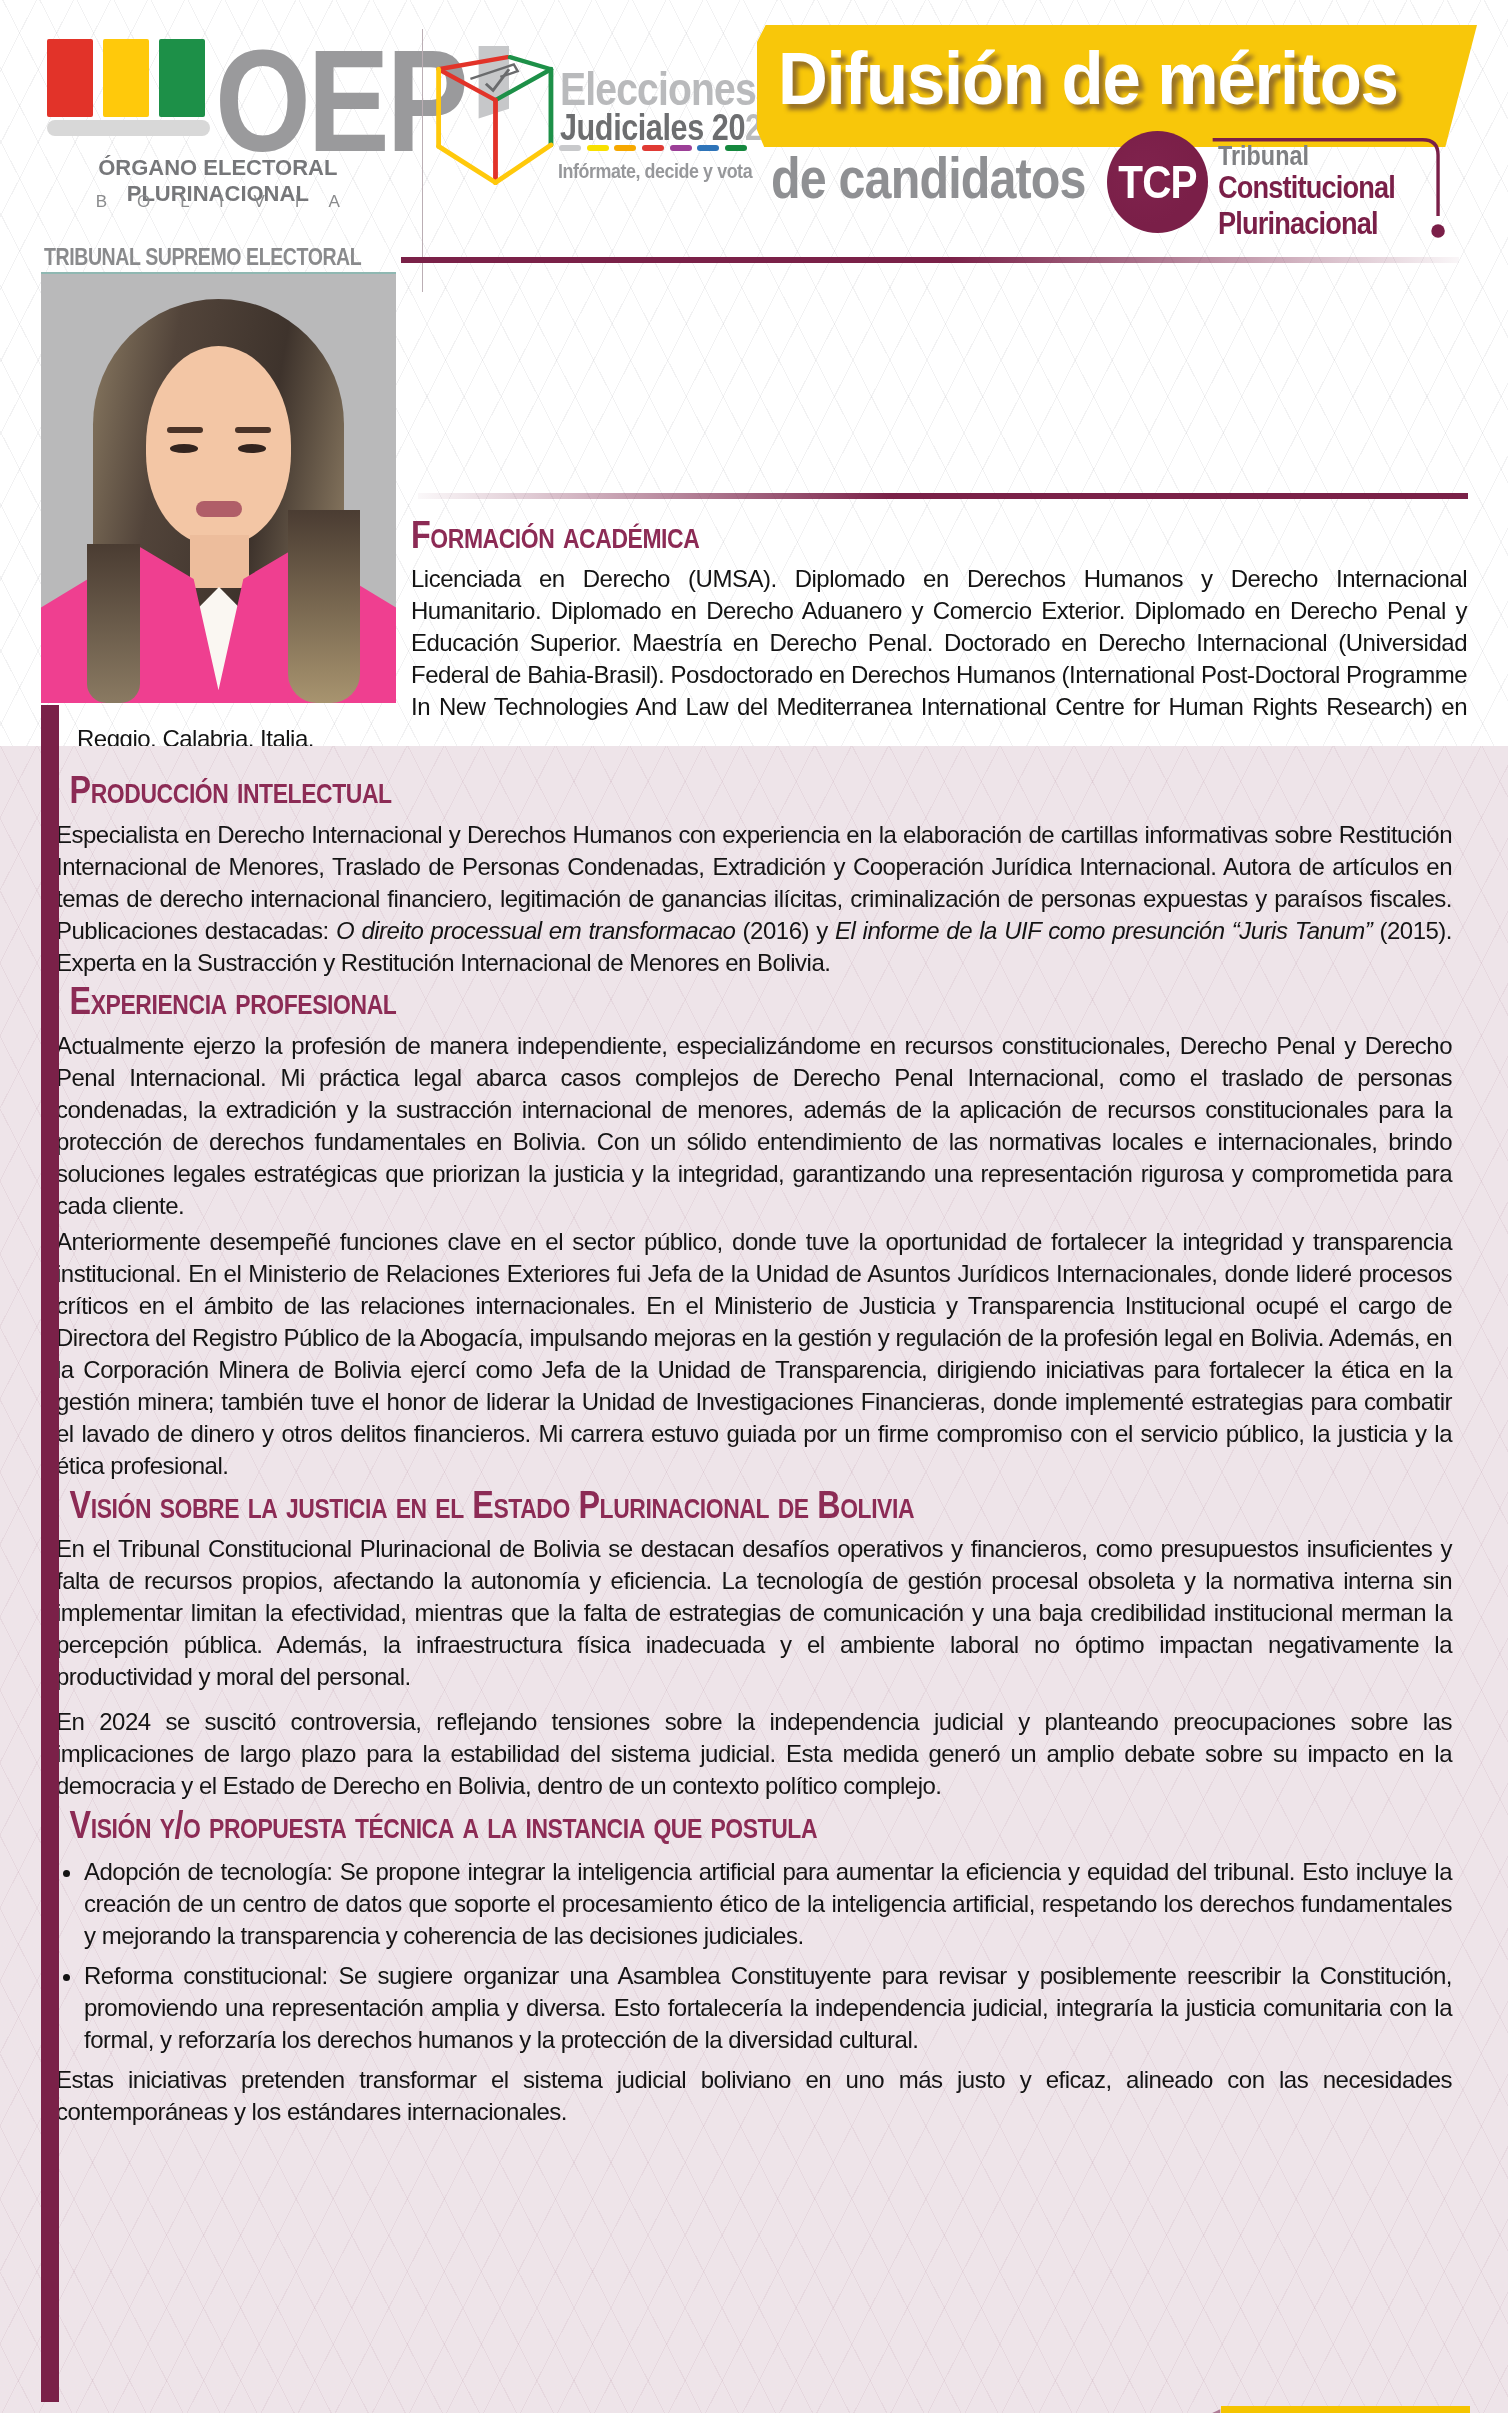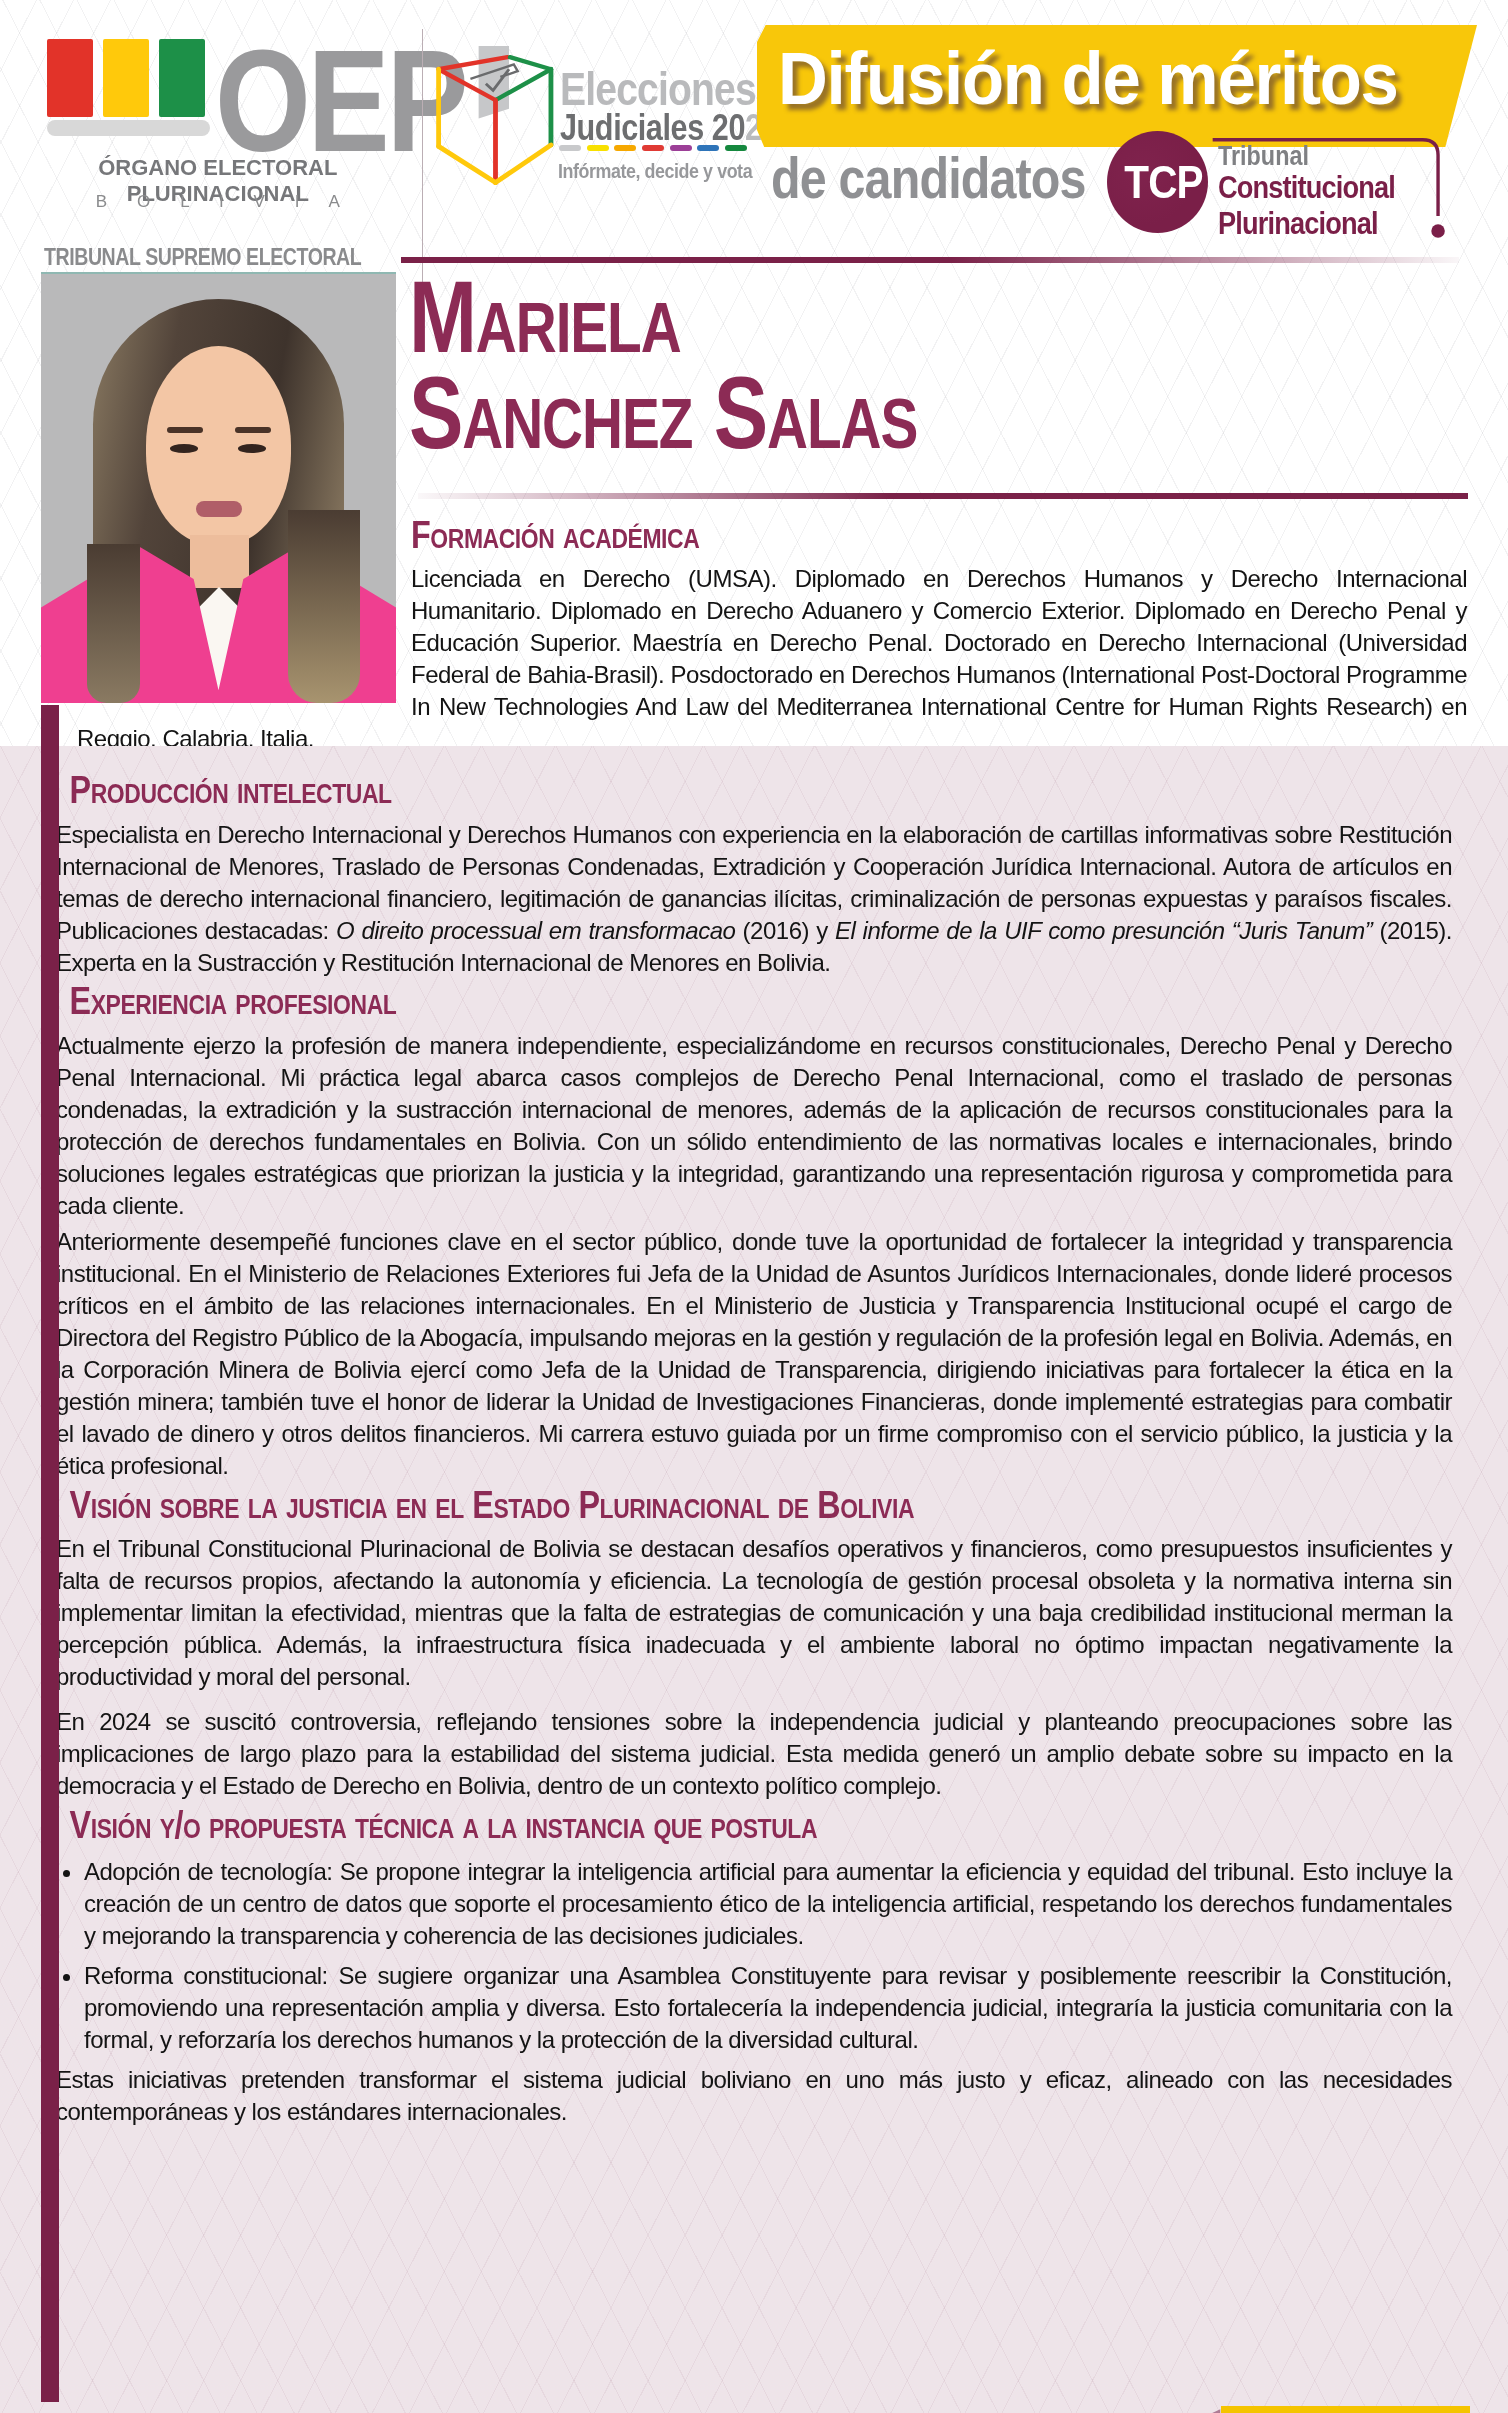--- a/index.html
+++ b/index.html
@@ -32,21 +32,21 @@
 
   
   .banner{left:737px;top:25px;width:720px;height:122px;background:#F8C70A;
           clip-path:polygon(1.2% 0,100% 0,95.6% 100%,1% 100%,0 86%,0 14%);}
   .banner-text{left:758px;top:35px;width:661px;text-align:center;font-size:75px;font-weight:bold;color:#fff;
                letter-spacing:-1.4px;text-shadow:5.8px 5.8px 4.8px rgba(75,45,60,.55);}
   .yellow-sliver{left:1495px;top:68px;width:13px;height:76px;background:#F8C70A;}
   .de-cand{left:751px;top:145px;font-size:57px;font-weight:bold;color:#8F9093;letter-spacing:-1px;}
   .tcp-ellipse{left:1087px;top:131px;width:101px;height:102px;border-radius:50%;
                background:radial-gradient(circle at 35% 40%,#86275377 , transparent 60%),#7A1F48;
-               display:flex;align-items:center;justify-content:flex-end;}
+               display:flex;align-items:center;justify-content:center;}
   .tcp-acronym{font-size:46px;font-weight:bold;color:#fff;letter-spacing:-1px;transform:scaleX(.88);}
   .tcp-l1{left:1198px;top:140px;font-size:27.5px;font-weight:bold;color:#7F8083;}
   .tcp-l2{left:1198px;top:169px;font-size:32px;font-weight:bold;color:#7A1F48;letter-spacing:-1px;}
   .tcp-l3{left:1198px;top:205px;font-size:32px;font-weight:bold;color:#7A1F48;letter-spacing:-1px;}
 
   
   .bar1{left:401px;top:257px;width:1058px;height:6.3px;
         background:linear-gradient(to right,#7A2148 0%,#7A2148 52%,rgba(122,33,72,.28) 88%,rgba(122,33,72,.04) 100%);}
   .bar2{left:418px;top:493px;width:1050px;height:6.3px;
         background:linear-gradient(to left,#7A2148 0%,#7A2148 55%,rgba(122,33,72,.22) 90%,rgba(122,33,72,.03) 100%);}
@@ -174,24 +174,20 @@
     <div class="p-eye" style="left:129px;"></div>
     <div class="p-eye" style="left:197px;"></div>
     <div class="p-lips"></div>
     <div class="p-neck"></div>
     <div class="p-shirt"></div>
     <div class="p-blazer"></div>
     <div class="p-hairL"></div>
     <div class="p-hairR"></div>
   </div>
 
-  <div class="abs name sc">
-    <span class="ln">Mariela</span>
-    <span class="ln">Sanchez Salas</span>
-  </div>
 
   <div class="abs bar2"></div>
 
   <div class="abs formacion">
     <h2 class="hd sc cond">Formación académica</h2>
     <div class="body-txt">
       <span class="spacer"></span><span>Licenciada en Derecho (UMSA). Diplomado en Derechos Humanos y Derecho Internacional Humanitario. Diplomado en Derecho Aduanero y Comercio Exterior. Diplomado en Derecho Penal y Educación Superior. Maestría en Derecho Penal. Doctorado en Derecho Internacional (Universidad Federal de Bahia-Brasil). Posdoctorado en Derechos Humanos (International Post-Doctoral Programme In New Technologies And Law del Mediterranea International Centre for Human Rights Research) en Reggio, Calabria, Italia.</span>
     </div>
   </div>
 

